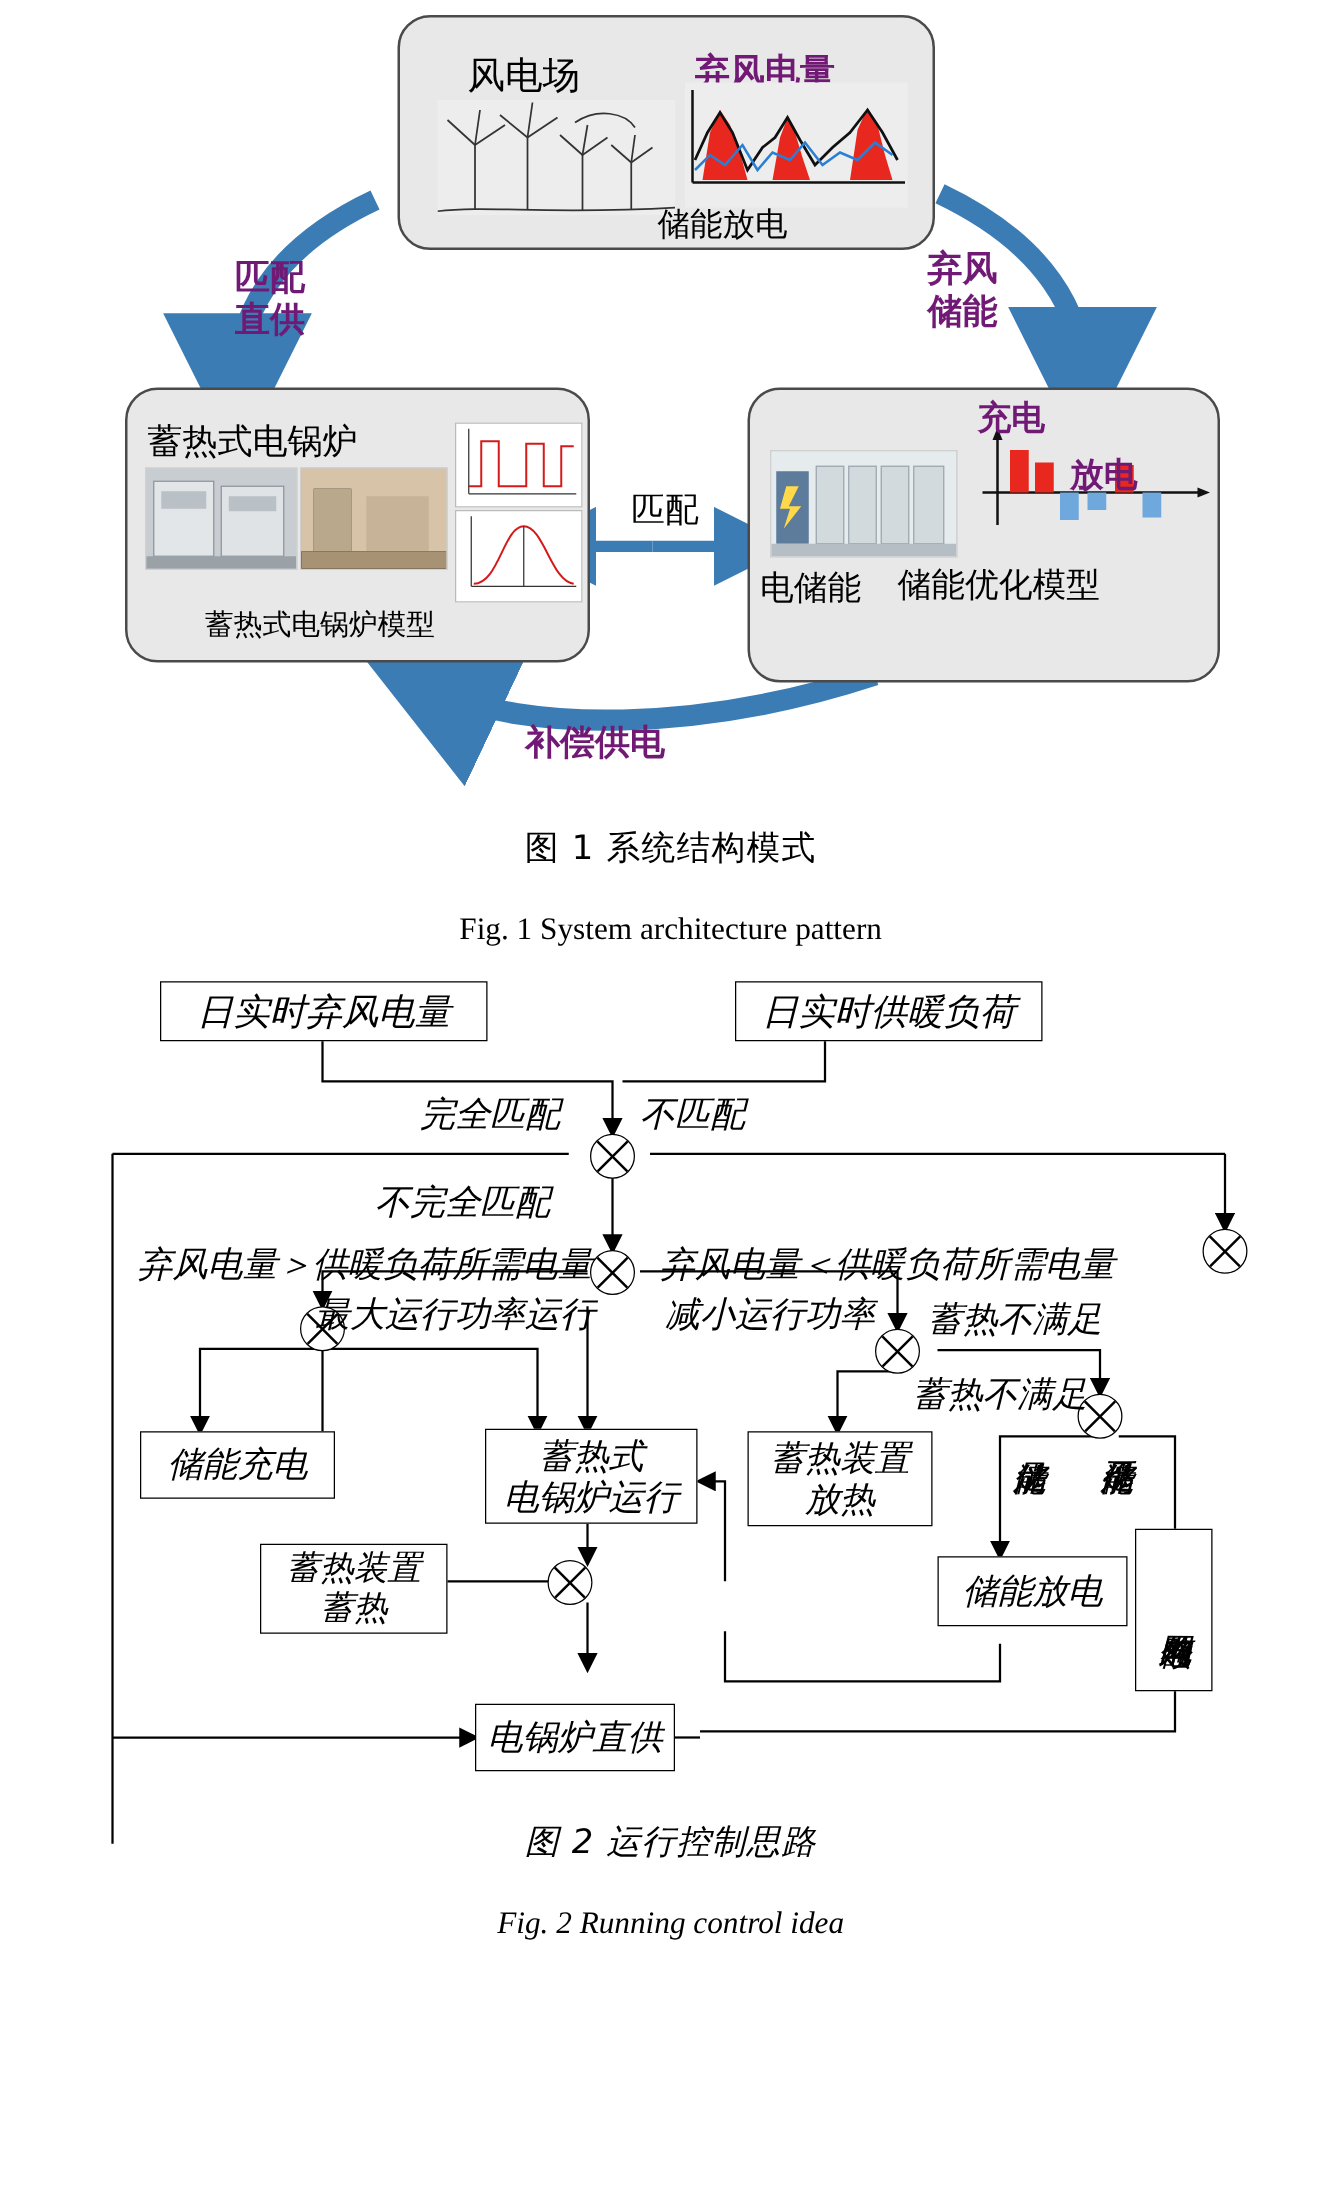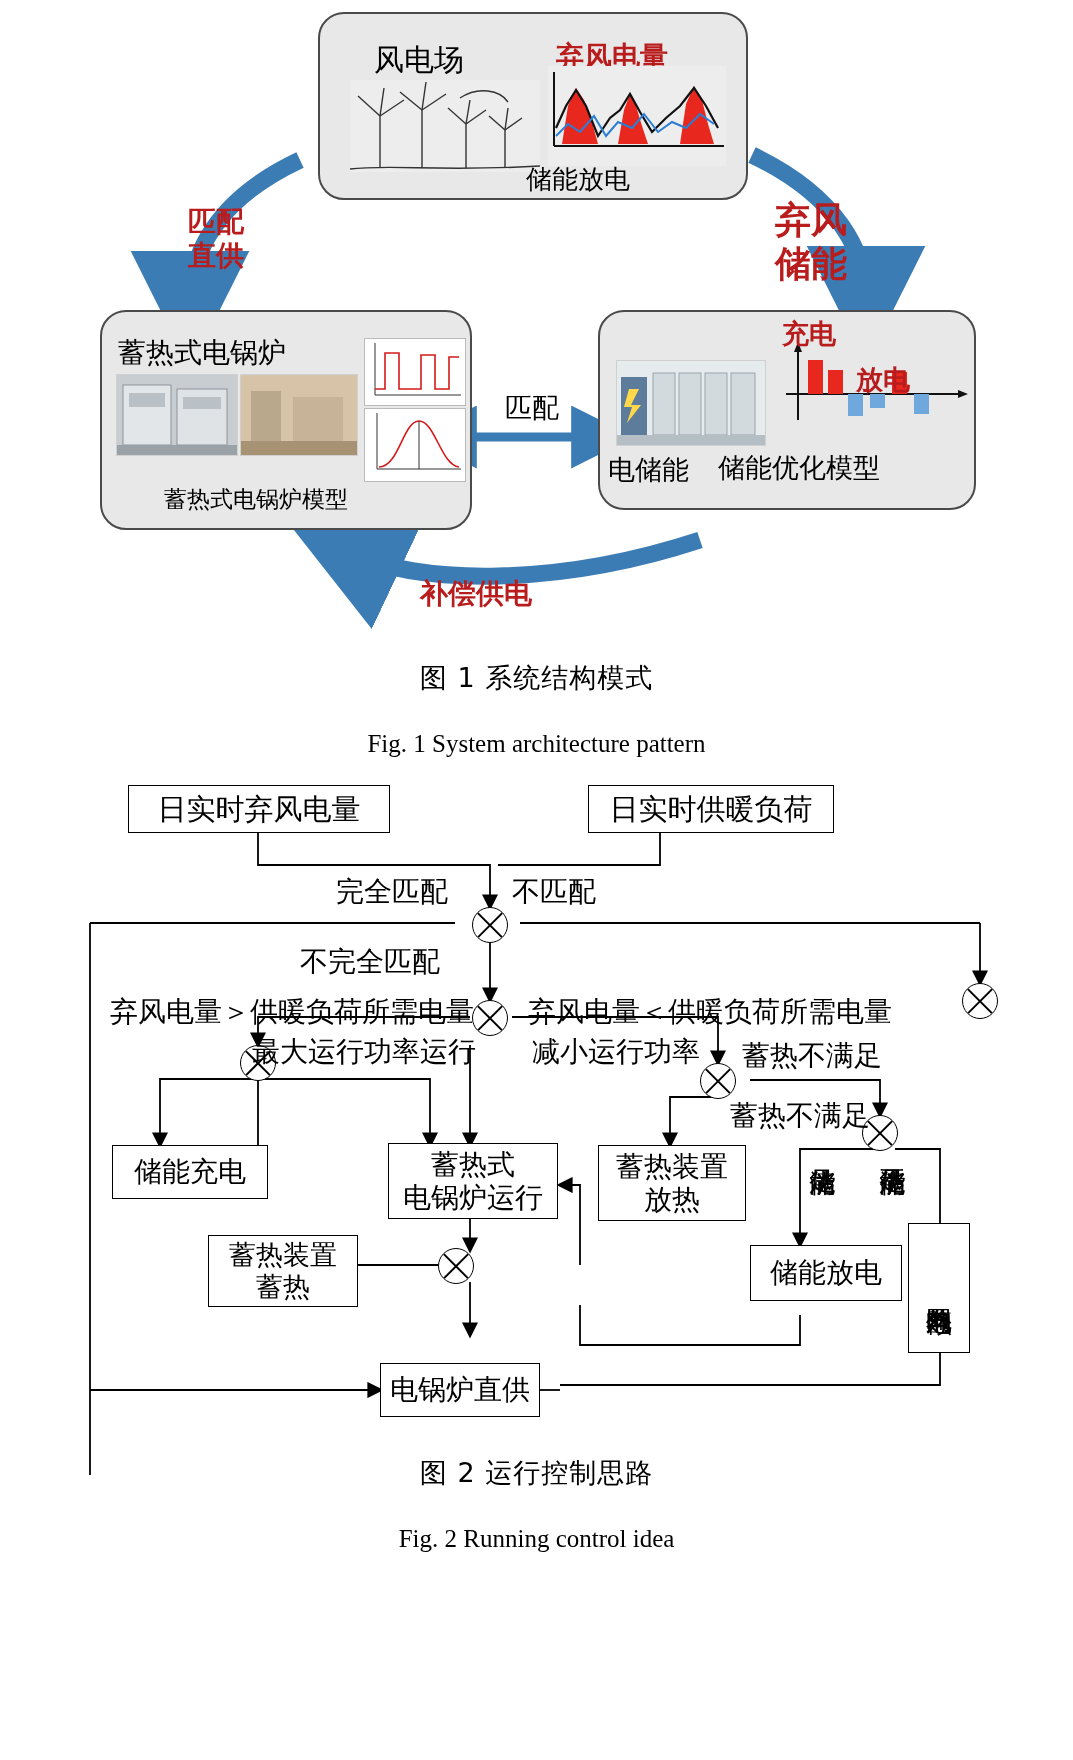--- a/index.html
+++ b/index.html
@@ -9,27 +9,27 @@
     color:#000;position:relative;overflow:hidden;
   }
   
   #fig1{position:absolute;left:0;top:0;width:1073px;height:610px;}
   .round-box{
     position:absolute;background:#e8e8e8;border:2px solid #4a4a4a;
     border-radius:26px;box-sizing:border-box;
   }
   .lbl{position:absolute;white-space:nowrap;}
   .cn{font-family:"DejaVu Sans","Liberation Sans",sans-serif;}
-  .red{color:#b91c1c;font-weight:bold;}
+  .red{color:#701a75;font-weight:bold;}
   .photo{
     position:absolute;background:#f2f2f2;border:1px solid #d0d0d0;
     overflow:hidden;
   }
   
-  #fig2{position:absolute;left:0;top:745px;width:1073px;height:880px;}
+  #fig2{position:absolute;left:0;top:745px;width:1073px;height:880px;font-style:italic;}
   .node{
     position:absolute;border:1.6px solid #000;background:#fff;
     box-sizing:border-box;display:flex;align-items:center;
     justify-content:center;text-align:center;line-height:1.18;
     font-family:"DejaVu Sans","Liberation Sans",sans-serif;
   }
   .vnode{writing-mode:vertical-rl;text-orientation:upright;}
   .xnode{
     position:absolute;border:1.6px solid #000;border-radius:50%;
     background:#fff;box-sizing:border-box;
@@ -153,21 +153,21 @@
         <line x1="12" y1="4" x2="12" y2="60" stroke="#333" stroke-width="1"></line>
         <line x1="12" y1="60" x2="96" y2="60" stroke="#333" stroke-width="1"></line>
         <path d="M14,58 C34,58 38,12 54,12 C70,12 76,56 94,58" fill="none" stroke="#d41a1a" stroke-width="1.6"></path>
         <line x1="54" y1="12" x2="54" y2="60" stroke="#333" stroke-width="1"></line>
       </svg>
     </div>
 
     <div class="lbl cn" style="left:62px;top:172px;font-size:23px;">蓄热式电锅炉模型</div>
   </div>
 
-  <div class="round-box" style="left:598px;top:310px;width:378px;height:200px;">
+  <div class="round-box" style="left:598px;top:310px;width:378px;height:236px;">
     <div class="photo" style="left:16px;top:48px;width:148px;height:84px;background:#cfd8de;">
       <svg width="148" height="84">
         <rect x="0" y="0" width="148" height="84" fill="#e6ebee"></rect>
         <rect x="4" y="16" width="26" height="58" fill="#5d7b9a"></rect>
         <polygon points="12,28 22,28 14,44 24,44 10,62 15,46 7,46" fill="#ffd94a"></polygon>
         <rect x="36" y="12" width="22" height="62" fill="#d3dade" stroke="#9aa6ad"></rect>
         <rect x="62" y="12" width="22" height="62" fill="#d3dade" stroke="#9aa6ad"></rect>
         <rect x="88" y="12" width="22" height="62" fill="#d3dade" stroke="#9aa6ad"></rect>
         <rect x="114" y="12" width="24" height="62" fill="#d3dade" stroke="#9aa6ad"></rect>
         <rect x="0" y="74" width="148" height="10" fill="#b4bec4"></rect>
@@ -194,21 +194,21 @@
 
     <div class="lbl cn" style="left:8px;top:140px;font-size:27px;">电储能</div>
     <div class="lbl cn" style="left:118px;top:138px;font-size:27px;">储能优化模型</div>
   </div>
 
   <div class="lbl cn red" style="left:188px;top:205px;font-size:28px;line-height:1.22;text-align:center;">
     <div>匹配</div>
     <div>直供</div>
   </div>
 
-  <div class="lbl cn red" style="left:775px;top:198px;font-size:36px;line-height:1.22;text-align:left;">
+  <div class="lbl cn red" style="left:742px;top:198px;font-size:28px;line-height:1.22;text-align:left;">
     <div>弃风</div>
     <div>储能</div>
   </div>
 
   <div class="lbl cn red" style="left:420px;top:575px;font-size:28px;">补偿供电</div>
 
   <div class="lbl cn" style="left:505px;top:390px;font-size:27px;">匹配</div>
 
   <div class="cap cap-cn" style="left:0;top:660px;">图 1    系统结构模式</div>
   <div class="cap cap-en" style="left:0;top:730px;">Fig. 1    System architecture pattern</div>

